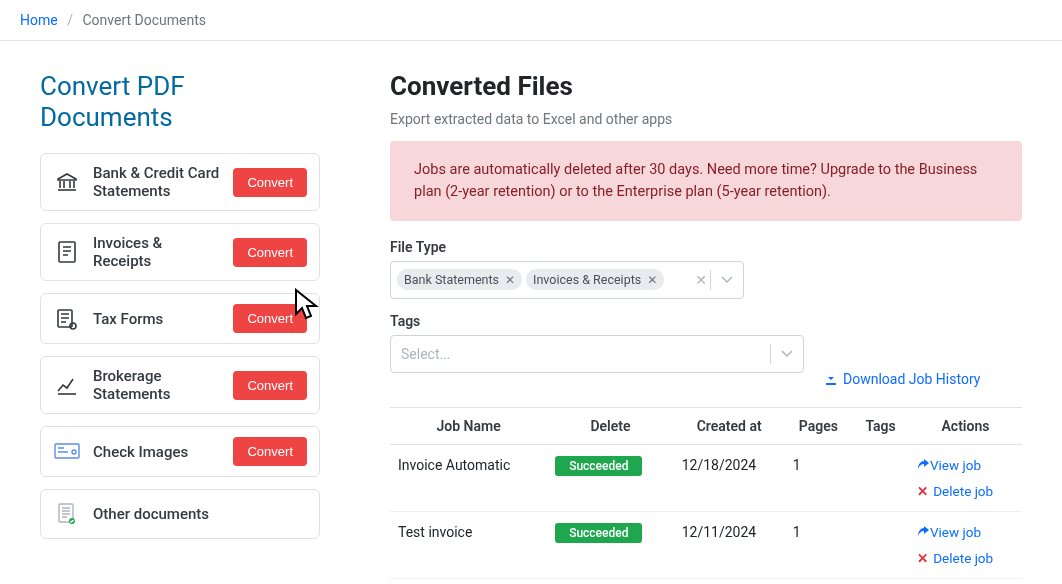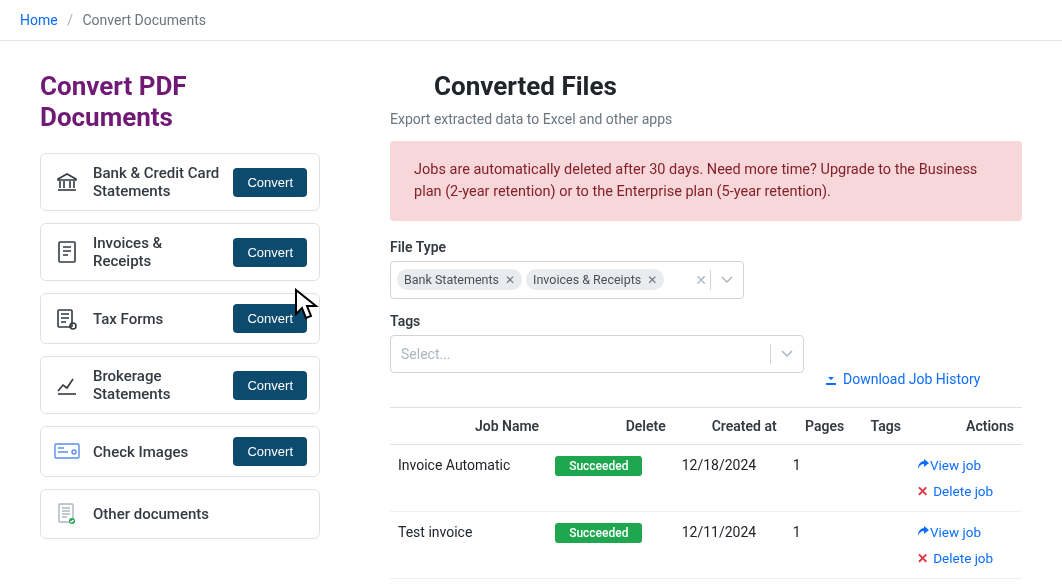--- a/index.html
+++ b/index.html
@@ -3,42 +3,42 @@
 <meta charset="utf-8">
 <style>
 * { box-sizing: border-box; margin: 0; padding: 0; }
 body { font-family: -apple-system, BlinkMacSystemFont, "Segoe UI", Roboto, sans-serif; color: #212529; font-size: 14px; background: #fff; width: 1062px; }
 .breadcrumb { padding: 12px 20px; border-bottom: 1px solid #e5e5e5; font-size: 14px; color: #6c757d; }
 .breadcrumb a { color: #0d6efd; text-decoration: none; }
 .breadcrumb .sep { margin: 0 6px; color: #adb5bd; }
 .container { display: flex; padding: 30px 40px; gap: 70px; }
 .left { width: 280px; flex-shrink: 0; }
 .right { flex: 1; }
-.left h1 { font-size: 26px; font-weight: 700; line-height: 1.2; margin-bottom: 20px; color: #701a75;}
+.left h1 { font-size: 26px; font-weight: 400; line-height: 1.2; margin-bottom: 20px; color: #0369a1;}
 .doc-card { border: 1px solid #dee2e6; border-radius: 6px; padding: 10px 12px; margin-bottom: 12px; display: flex; align-items: center; gap: 12px; background: #fff;}
 .doc-icon { width: 28px; height: 28px; display:flex; align-items:center; justify-content:center; flex-shrink:0;}
 .doc-label { flex: 1; font-size: 15px; font-weight: 500; color: #343a40; line-height:1.2;}
-.btn-convert { background: #0c4a6e; color: #fff; border: none; padding: 7px 14px; border-radius: 4px; font-size: 13px; cursor: pointer; font-weight:400;}
-.right h1 { font-size: 26px; font-weight: 700; margin-bottom: 10px; margin-left: 44px;}
+.btn-convert { background: #ef4444; color: #fff; border: none; padding: 7px 14px; border-radius: 4px; font-size: 13px; cursor: pointer; font-weight:400;}
+.right h1 { font-size: 26px; font-weight: 700; margin-bottom: 10px;}
 .subtitle { color: #6c757d; font-size: 14px; margin-bottom: 14px;}
 .alert { background: #f8d7da; color: #842029; padding: 18px 24px; border-radius: 4px; margin-bottom: 18px; font-size: 14.5px; line-height:1.5;}
 .alert .upgrade { text-align: center; margin-top: 10px; }
 .alert .upgrade a { color: #0d6efd; text-decoration: none; }
 .field-label { font-size: 14px; font-weight: 600; color: #343a40; margin-bottom: 6px; display:block;}
 .multiselect { border:1px solid #ced4da; border-radius:4px; display:flex; align-items:center; padding:5px 6px; margin-bottom:14px; position:relative; height:38px;}
 .multiselect.tags-sel { width: 414px; display:inline-flex;}
 .multiselect .chip { background:#e9ecef; border-radius:10px; padding:3px 7px; font-size:12.5px; color:#495057; display:inline-flex; align-items:center; margin-right:4px;}
 .multiselect .chip .x { margin-left:6px; color:#6c757d; cursor:pointer; font-size:12px;}
 .multiselect .clear { position:absolute; right:36px; color:#adb5bd; cursor:pointer; font-size:14px;}
 .multiselect .chev { position:absolute; right:10px; color:#adb5bd; border-left:1px solid #ced4da; padding-left:10px; height:20px; display:flex; align-items:center;}
 .multiselect .placeholder { color:#adb5bd; padding-left:4px;}
 .filter-row { display:flex; align-items:flex-end; gap:20px; margin-bottom:20px;}
 .download-link { color:#0d6efd; text-decoration:none; font-size:14px; display:inline-flex; align-items:center; gap:5px;}
 table { width:100%; border-collapse: collapse; font-size:14px;}
-table th { text-align:right; font-weight:600; padding:10px 8px; border-bottom:1px solid #dee2e6; border-top:1px solid #dee2e6; color:#343a40;}
+table th { text-align:center; font-weight:600; padding:10px 8px; border-bottom:1px solid #dee2e6; border-top:1px solid #dee2e6; color:#343a40;}
 table td { padding:12px 8px; vertical-align:top; border-bottom:1px solid #f0f0f0;}
 .badge-success { background:#1fa750; color:#fff; padding:3px 14px; border-radius:3px; font-size:12px; font-weight:500;}
 .action-link { color:#0d6efd; text-decoration:none; display:flex; align-items:center; font-size:13.5px; margin-bottom:10px;}
 .action-delete { color:#0d6efd; text-decoration:none; display:flex; align-items:center; gap:5px; font-size:13.5px;}
 .action-delete .x-icon { color:#dc3545; font-weight:bold;}
 .cursor-img { position:absolute; left:294px; top:288px; pointer-events:none; z-index:100;}
 svg { display:block; }
 </style>
 </head>
 <body>

